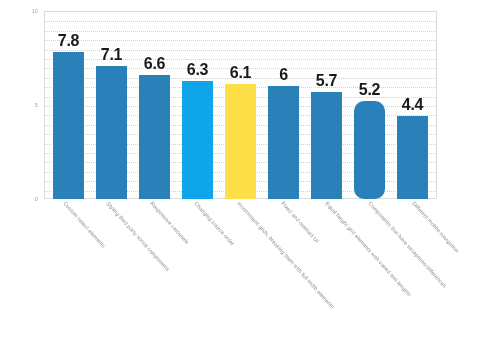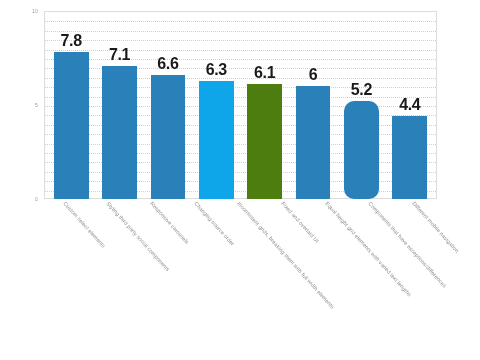--- a/index.html
+++ b/index.html
@@ -167,27 +167,32 @@
       <div class="bar" style="height: 66%; background: rgb(42, 128, 185); margin-top: 20px;">
         <span class="bar-value">6.6</span>
       </div>
     </div>
     <div class="bar-slot">
       <div class="bar" style="height: 63%; background: #0ea5e9;">
         <span class="bar-value">6.3</span>
       </div>
     </div>
     <div class="bar-slot">
-      <div class="bar" style="height: 61%; background: #4d7c0f;">
+      <div class="bar" style="height: 61%; background: #fde047;">
         <span class="bar-value">6.1</span>
       </div>
     </div>
     <div class="bar-slot">
       <div class="bar" style="height: 60%; background: rgb(42, 128, 185);">
         <span class="bar-value">6</span>
+      </div>
+    </div>
+    <div class="bar-slot">
+      <div class="bar" style="height: 57%; background: rgb(42, 128, 185);">
+        <span class="bar-value">5.7</span>
       </div>
     </div>
     <div class="bar-slot">
       <div class="bar" style="height: 52%; background: rgb(42, 128, 185); border-radius: 10px;">
         <span class="bar-value">5.2</span>
       </div>
     </div>
     <div class="bar-slot">
       <div class="bar" style="height: 44%; background: rgb(42, 128, 185);">
         <span class="bar-value">4.4</span>

